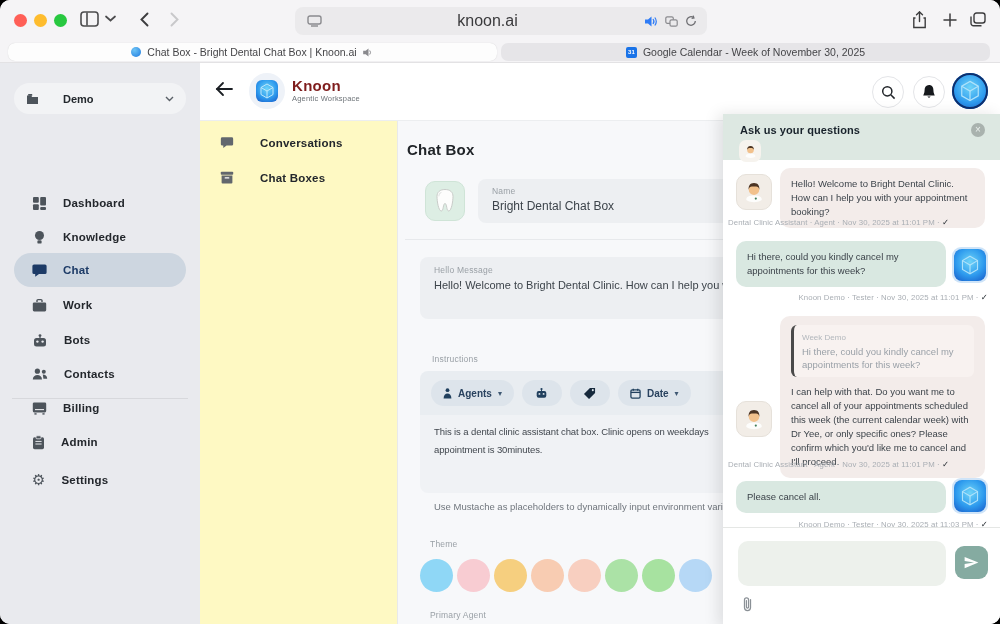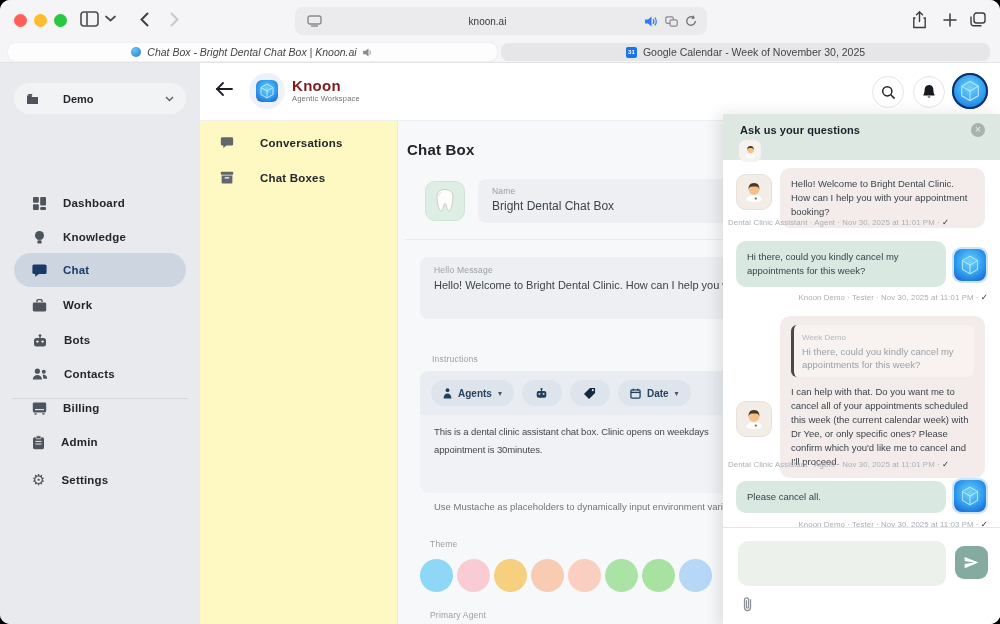--- a/index.html
+++ b/index.html
@@ -5,24 +5,24 @@
   html,body{margin:0;padding:0;background:#000;}
   *{box-sizing:border-box;font-family:"Liberation Sans","DejaVu Sans",sans-serif;}
   .abs{position:absolute;}
   .window{position:relative;width:1000px;height:624px;border-radius:10px;overflow:hidden;background:#f7f8fa;}
 
   
   .chrome{left:0;top:0;width:1000px;height:42px;background:#f5f4f6;}
   .tl{width:13px;height:13px;border-radius:50%;top:14px;}
   .chrome-btn{color:#4c4c4e;display:flex;align-items:center;justify-content:center;}
   .urlbar{left:295px;top:7px;width:412px;height:28px;background:#ebeaec;border-radius:8px;display:flex;align-items:center;}
-  .urltext{flex:1;text-align:center;font-size:10px;color:#3a3a3c;margin-left:8px;}
+  .urltext{flex:1;text-align:center;font-size:16px;color:#3a3a3c;margin-left:8px;}
   .tabbar{left:0;top:42px;width:1000px;height:21px;background:#f5f4f6;border-bottom:1px solid #e3e2e4;}
   .tab{top:1px;height:18px;border-radius:7px;display:flex;align-items:center;justify-content:center;font-size:10.5px;color:#454548;gap:6px;}
-  .tab.active{background:#fdfdfd;box-shadow:0 0 1px rgba(0,0,0,.18);font-style:italic;}
+  .tab.active{background:#fdfdfd;box-shadow:0 0 1px rgba(0,0,0,.18);}
   .tab.inactive{background:#e6e5e8;}
   .favdot{width:10px;height:10px;border-radius:50%;background:radial-gradient(circle at 35% 30%,#6ec4f5,#1d7ae0);}
   .gcal{width:11px;height:11px;border-radius:2px;background:#1a73e8;color:#fff;font-size:6px;font-weight:bold;display:flex;align-items:center;justify-content:center;}
 
   
   .appheader{left:200px;top:63px;width:800px;height:58px;background:#fff;border-bottom:1px solid #eceef0;}
   .brandname{font-size:15px;font-weight:bold;color:#7f1d1d;letter-spacing:.3px;}
   .brandtag{font-size:7.5px;color:#6d7378;letter-spacing:.2px;}
   .logo-circle{width:36px;height:36px;border-radius:50%;background:#eef2f8;display:flex;align-items:center;justify-content:center;}
   .cube{border-radius:6px;background:radial-gradient(circle at 50% 40%,#6fd4f8 0%,#2e9bee 55%,#1659c8 100%);position:relative;}

